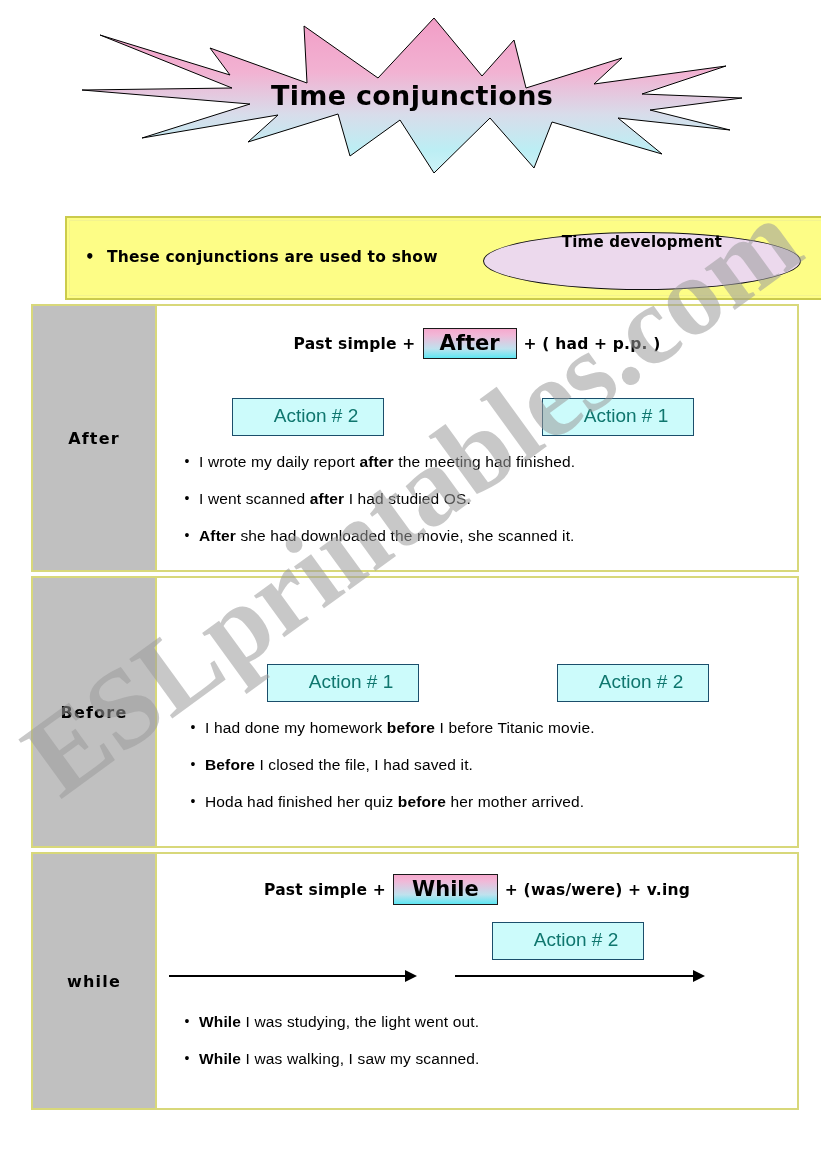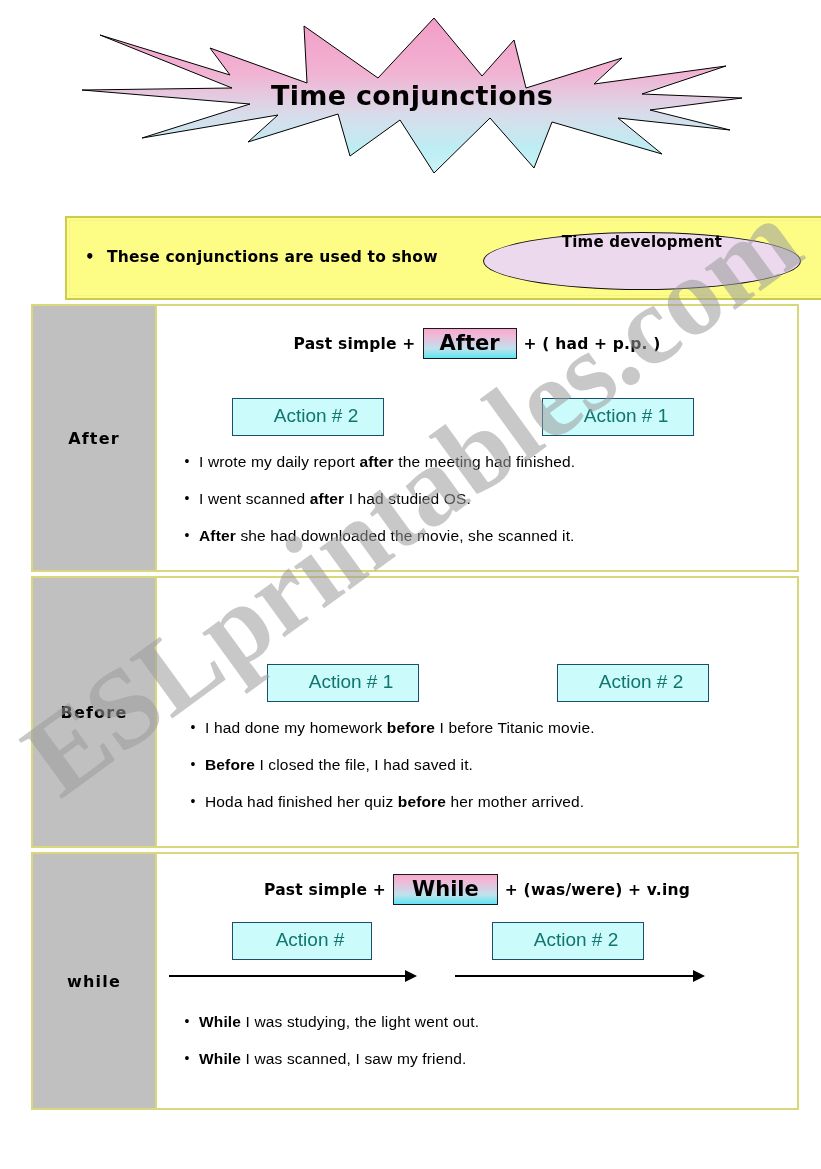--- a/index.html
+++ b/index.html
@@ -378,21 +378,20 @@
     </div>
     <div class="content-cell">
 
       <div class="formula" style="top:20px;">
         <span class="plain">Past simple +</span>
         <span class="kw-box kw-while">While</span>
         <span class="plain">+ (was/were) + v.ing</span>
       </div>
 
       <div class="action-row" style="top:68px;">
-        <div class="action-box" style="left:75px;width:140px;">Action #</div>
         <div class="action-box" style="left:335px;width:152px;">Action # 2</div>
       </div>
 
       <div class="arrow-row" style="top:116px;">
         <div class="arrow" style="left:12px;width:248px;">
           <div class="shaft" style="width:236px;"></div>
           <div class="head" style="left:236px;"></div>
         </div>
         <div class="arrow" style="left:298px;width:250px;">
           <div class="shaft" style="width:238px;"></div>
@@ -400,21 +399,21 @@
         </div>
       </div>
 
       <div class="examples" id="ex-while">
         <div class="ex">
           <span class="dot">•</span>
           <span class="txt"><span></span><b>While</b><span> I was studying, the light went out.</span></span>
         </div>
         <div class="ex">
           <span class="dot">•</span>
-          <span class="txt"><span></span><b>While</b><span> I was scanned, I saw my friend.</span></span>
+          <span class="txt"><span></span><b>While</b><span> I was walking, I saw my scanned.</span></span>
         </div>
       </div>
 
     </div>
   </div>
 
 </div>
 
 <svg id="watermark" viewBox="0 0 821 1169" xmlns="http://www.w3.org/2000/svg">
   <text class="wm-text" x="60" y="800" transform="rotate(-36 60 800)">ESLprintables.com</text>

